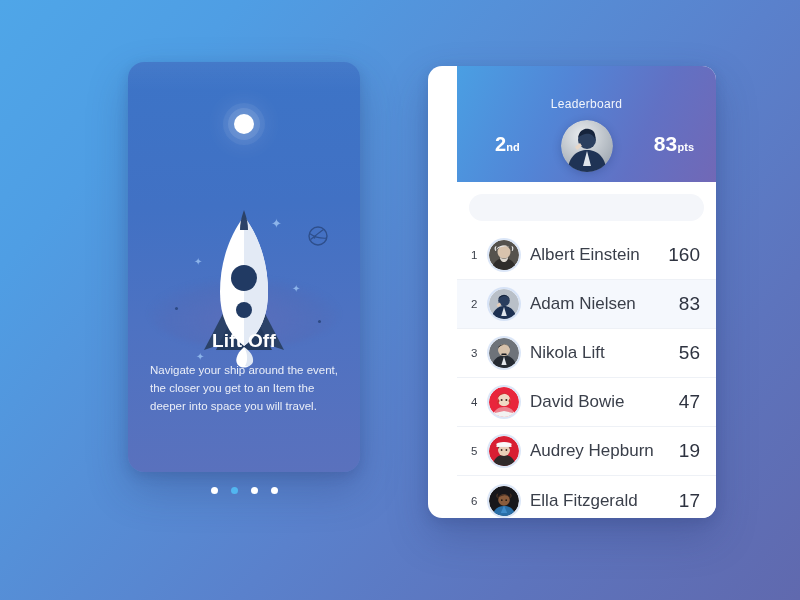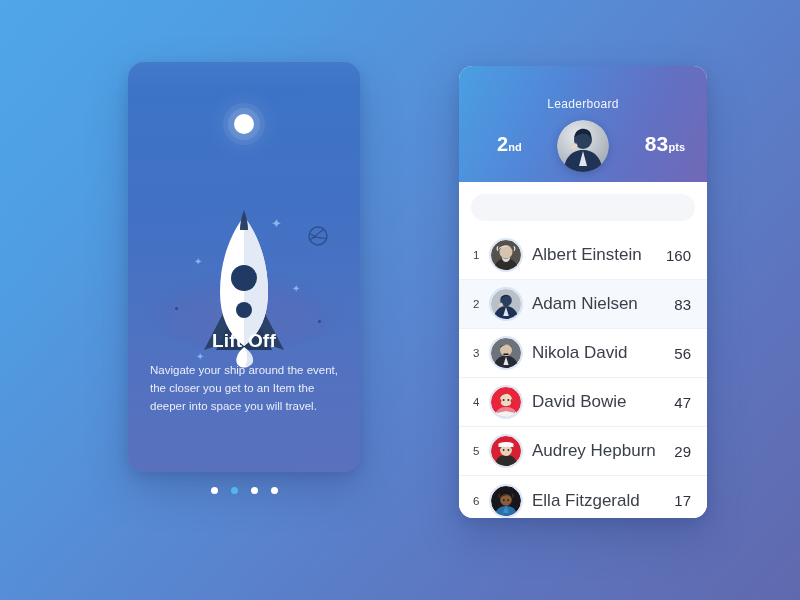--- a/index.html
+++ b/index.html
@@ -91,27 +91,27 @@
   }
   #page-dots .pd {
     width:7px; height:7px; border-radius:50%;
     background:#ffffff;
   }
   #page-dots .pd.active { background:#52b6f0; }
 
   
   #right-card {
     position:absolute;
-    left: 459px; top: 66px;
-    width: 248px; height: 452px;
+    left: 428px; top: 66px;
+    width: 288px; height: 452px;
     border-radius: 14px;
     background: #ffffff;
     box-shadow: 0 18px 40px rgba(40,55,110,0.28), 0 4px 12px rgba(40,55,110,0.18);
     overflow:hidden;
-    display:flex; flex-direction:column;
+    display:flex; flex-direction:column;padding-left:29px;
   }
 
   .lb-header {
     position:relative;
     height: 116px;
     background: linear-gradient(115deg, #4a9fe3 0%, #5285d6 38%, #6171c4 70%, #7168b6 100%);
     flex: 0 0 auto;
   }
   .lb-title {
     position:absolute; left:0; right:0; top:31px;
@@ -195,21 +195,21 @@
     box-shadow: 0 0 0 2px rgba(190,210,240,0.55);
   }
   .row .nm {
     flex:1 1 auto;
     font-size: 17px;
     color:#3a3f4a;
     white-space:nowrap; overflow:hidden; text-overflow:ellipsis;
   }
   .row .sc {
     flex:0 0 auto;
-    font-size: 15px;
+    font-size: 19px;
     color:#2e3340;
     text-align:right;
     min-width: 34px;
   }
 </style>
 </head>
 <body>
 
 <div id="stage">
 
@@ -345,21 +345,21 @@
         <div class="av">
           <svg width="30" height="30" viewBox="0 0 30 30">
             <circle cx="15" cy="15" r="15" fill="#6e737a"></circle>
             <path d="M2 30 C4 21 9 17.5 15 17.5 C21 17.5 26 21 28 30 Z" fill="#262b33"></path>
             <circle cx="15" cy="12" r="6" fill="#d6c1ab"></circle>
             <path d="M9 10.5 C9.5 5 20.5 5 21 10.5 C20 7 16.5 6.3 14 6.9 C11.5 7.5 9.6 8.8 9 10.5Z" fill="#17191e"></path>
             <rect x="12.4" y="15.4" width="5.2" height="1.6" rx="0.6" fill="#17191e"></rect>
             <path d="M15 18.5 L12.4 27 L17.6 27 Z" fill="#e3e6ea"></path>
           </svg>
         </div>
-        <div class="nm">Nikola David</div>
+        <div class="nm">Nikola Lift</div>
         <div class="sc">56</div>
       </div>
 
       <div class="row">
         <div class="rank">4</div>
         <div class="av">
           <svg width="30" height="30" viewBox="0 0 30 30">
             <circle cx="15" cy="15" r="15" fill="#e8253c"></circle>
             <path d="M3 30 C5 23 9 20 15 20 C21 20 25 23 27 30 Z" fill="#f2f2f2"></path>
             <circle cx="15" cy="13" r="6.2" fill="#efd9c4"></circle>
@@ -383,21 +383,21 @@
             <path d="M3 30 C5 22 9 19 15 19 C21 19 25 22 27 30 Z" fill="#2f2a2a"></path>
             <circle cx="15" cy="14" r="6" fill="#e9cfb8"></circle>
             <path d="M9 13 C9 7 21 7 21 13.5 C20 10 17 9 14.5 9.4 C11.8 9.8 9.8 11 9 13Z" fill="#3a2d25"></path>
             <path d="M7.6 9.6 C9 5.8 21 5.8 22.4 9.6 L22.6 11 L7.4 11 Z" fill="#f3f3f3"></path>
             <ellipse cx="15" cy="8.2" rx="7.8" ry="2.2" fill="#fafafa"></ellipse>
             <circle cx="12.6" cy="14" r="0.9" fill="#3a2a22"></circle>
             <circle cx="17.4" cy="14" r="0.9" fill="#3a2a22"></circle>
           </svg>
         </div>
         <div class="nm">Audrey Hepburn</div>
-        <div class="sc">29</div>
+        <div class="sc">19</div>
       </div>
 
       <div class="row">
         <div class="rank">6</div>
         <div class="av">
           <svg width="30" height="30" viewBox="0 0 30 30">
             <circle cx="15" cy="15" r="15" fill="#17171b"></circle>
             <path d="M3 30 C5 23 9 20 15 20 C21 20 25 23 27 30 Z" fill="#2a6fa8"></path>
             <circle cx="15" cy="14" r="5.8" fill="#8a5c3c"></circle>
             <path d="M8.8 13 C8.8 6.5 21.2 6.5 21.2 13.5 C20.2 10 17 9 14.6 9.4 C11.8 9.8 9.6 11 8.8 13Z" fill="#4a3224"></path>

